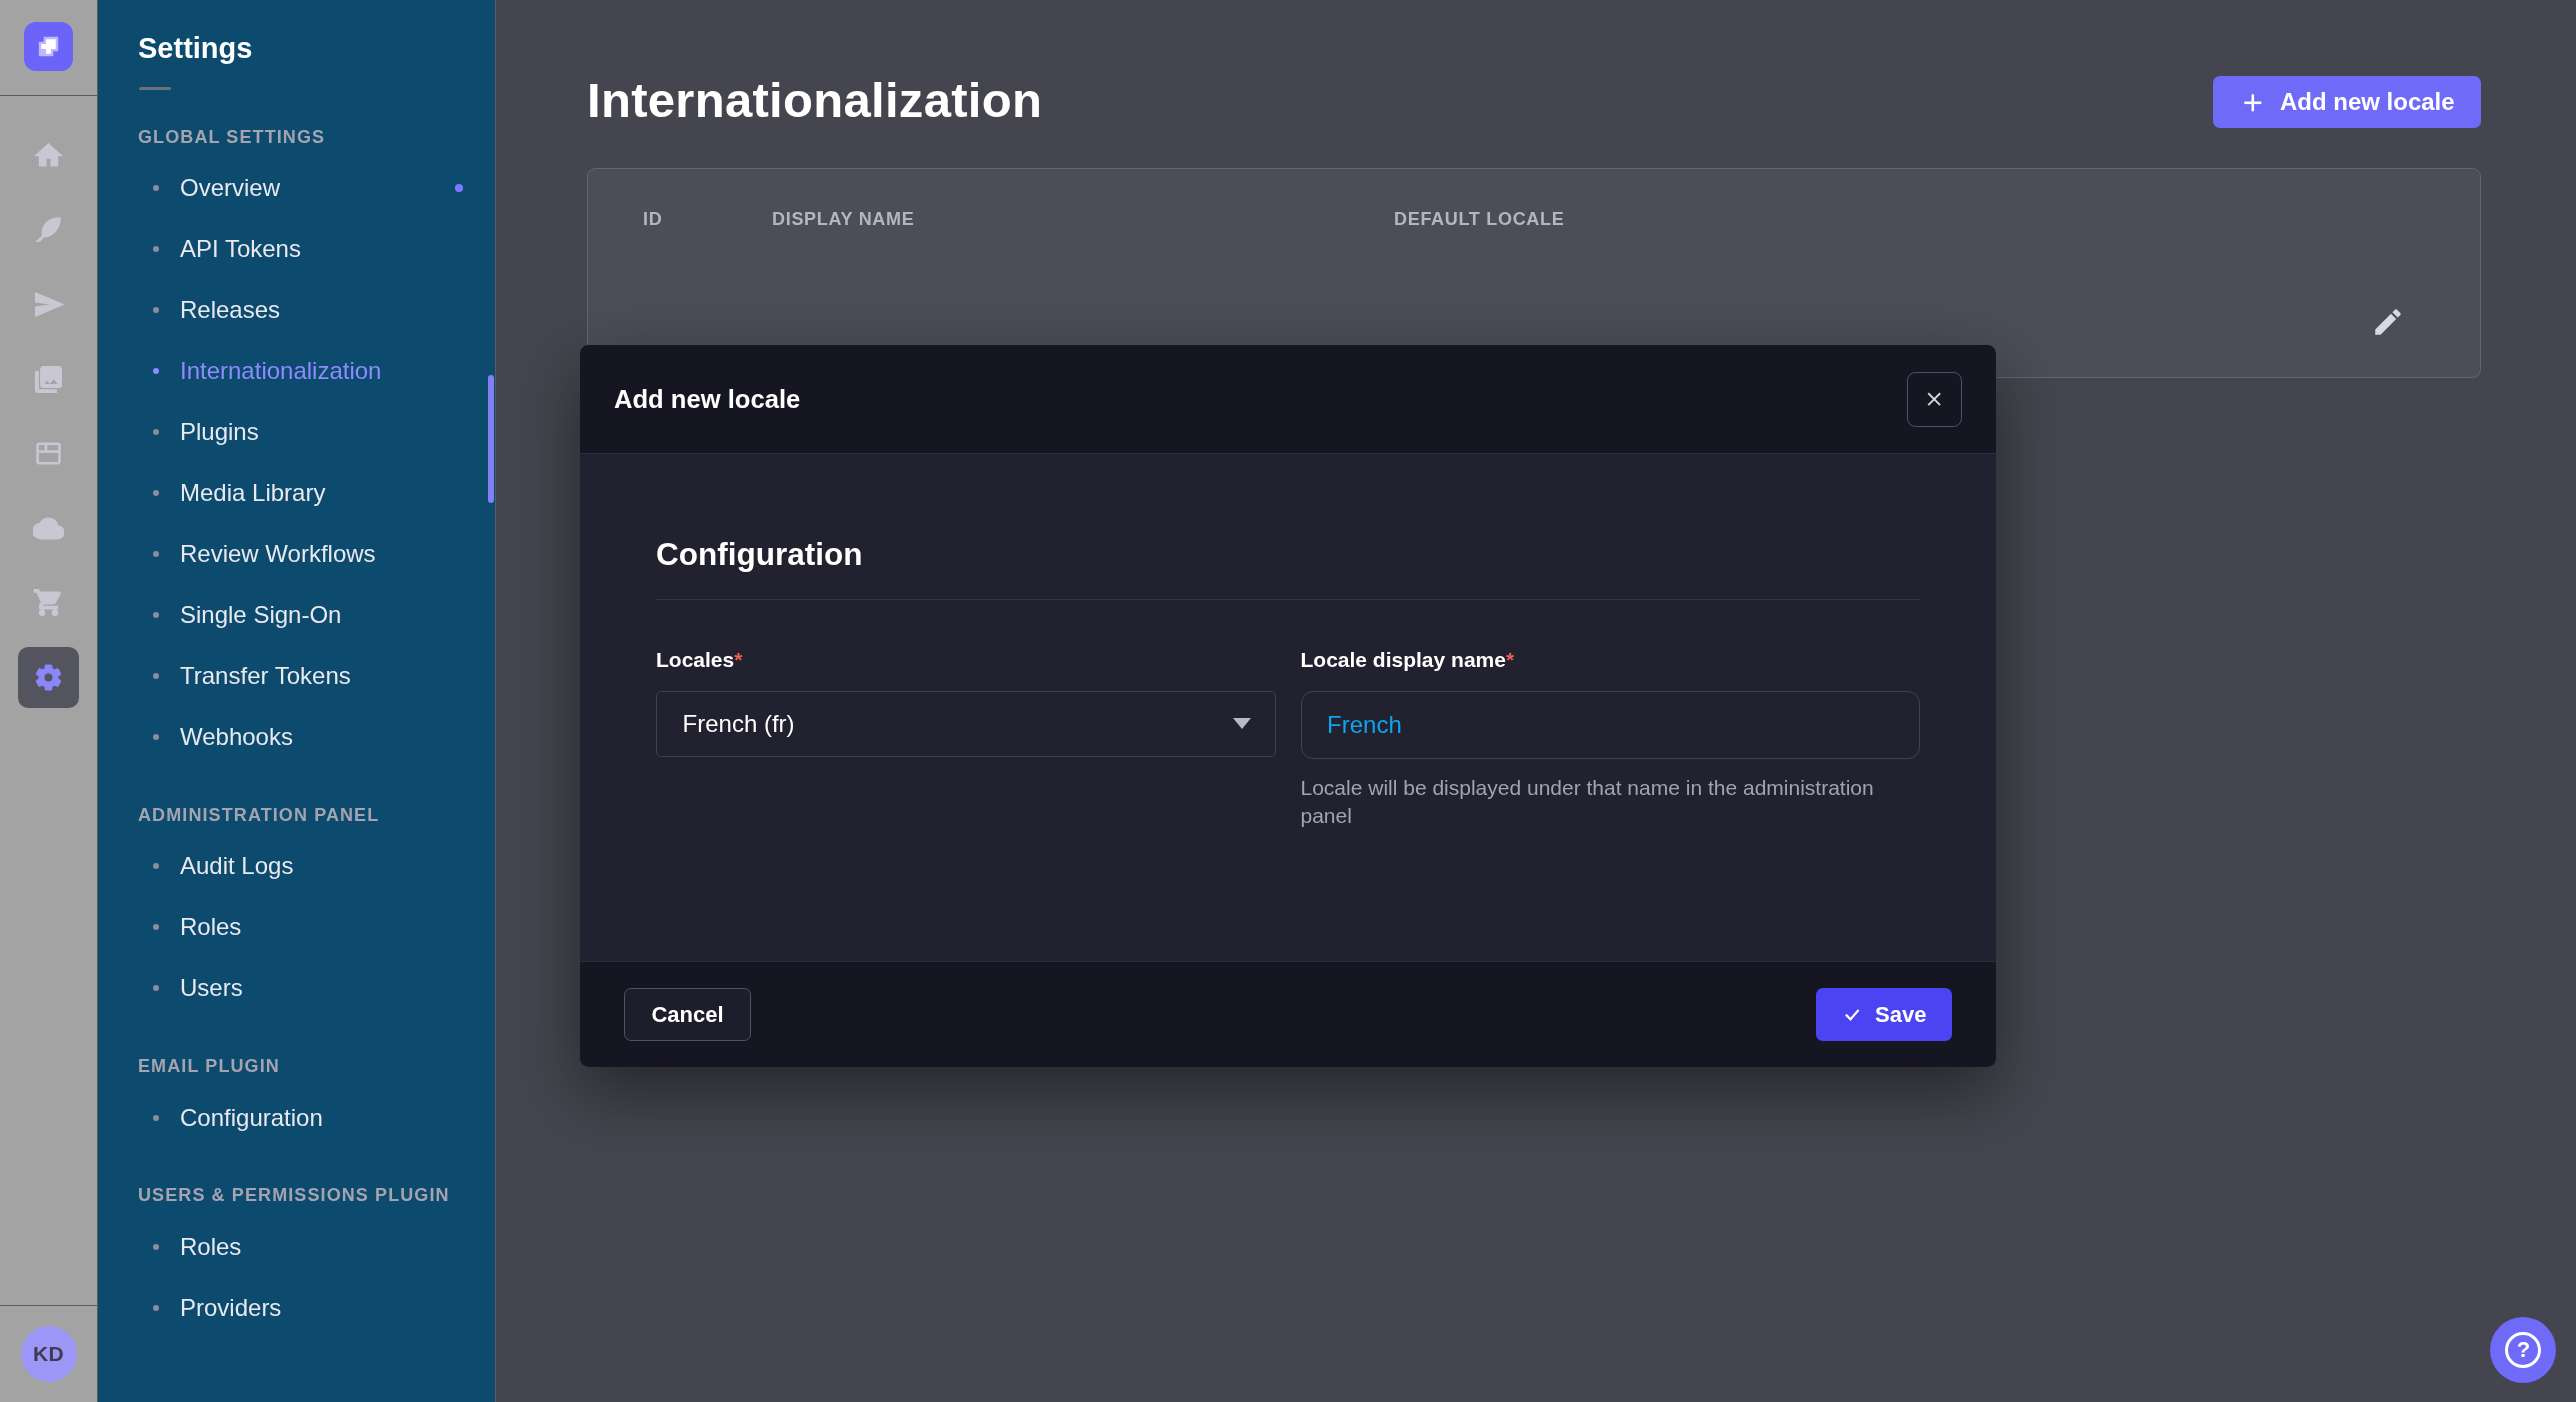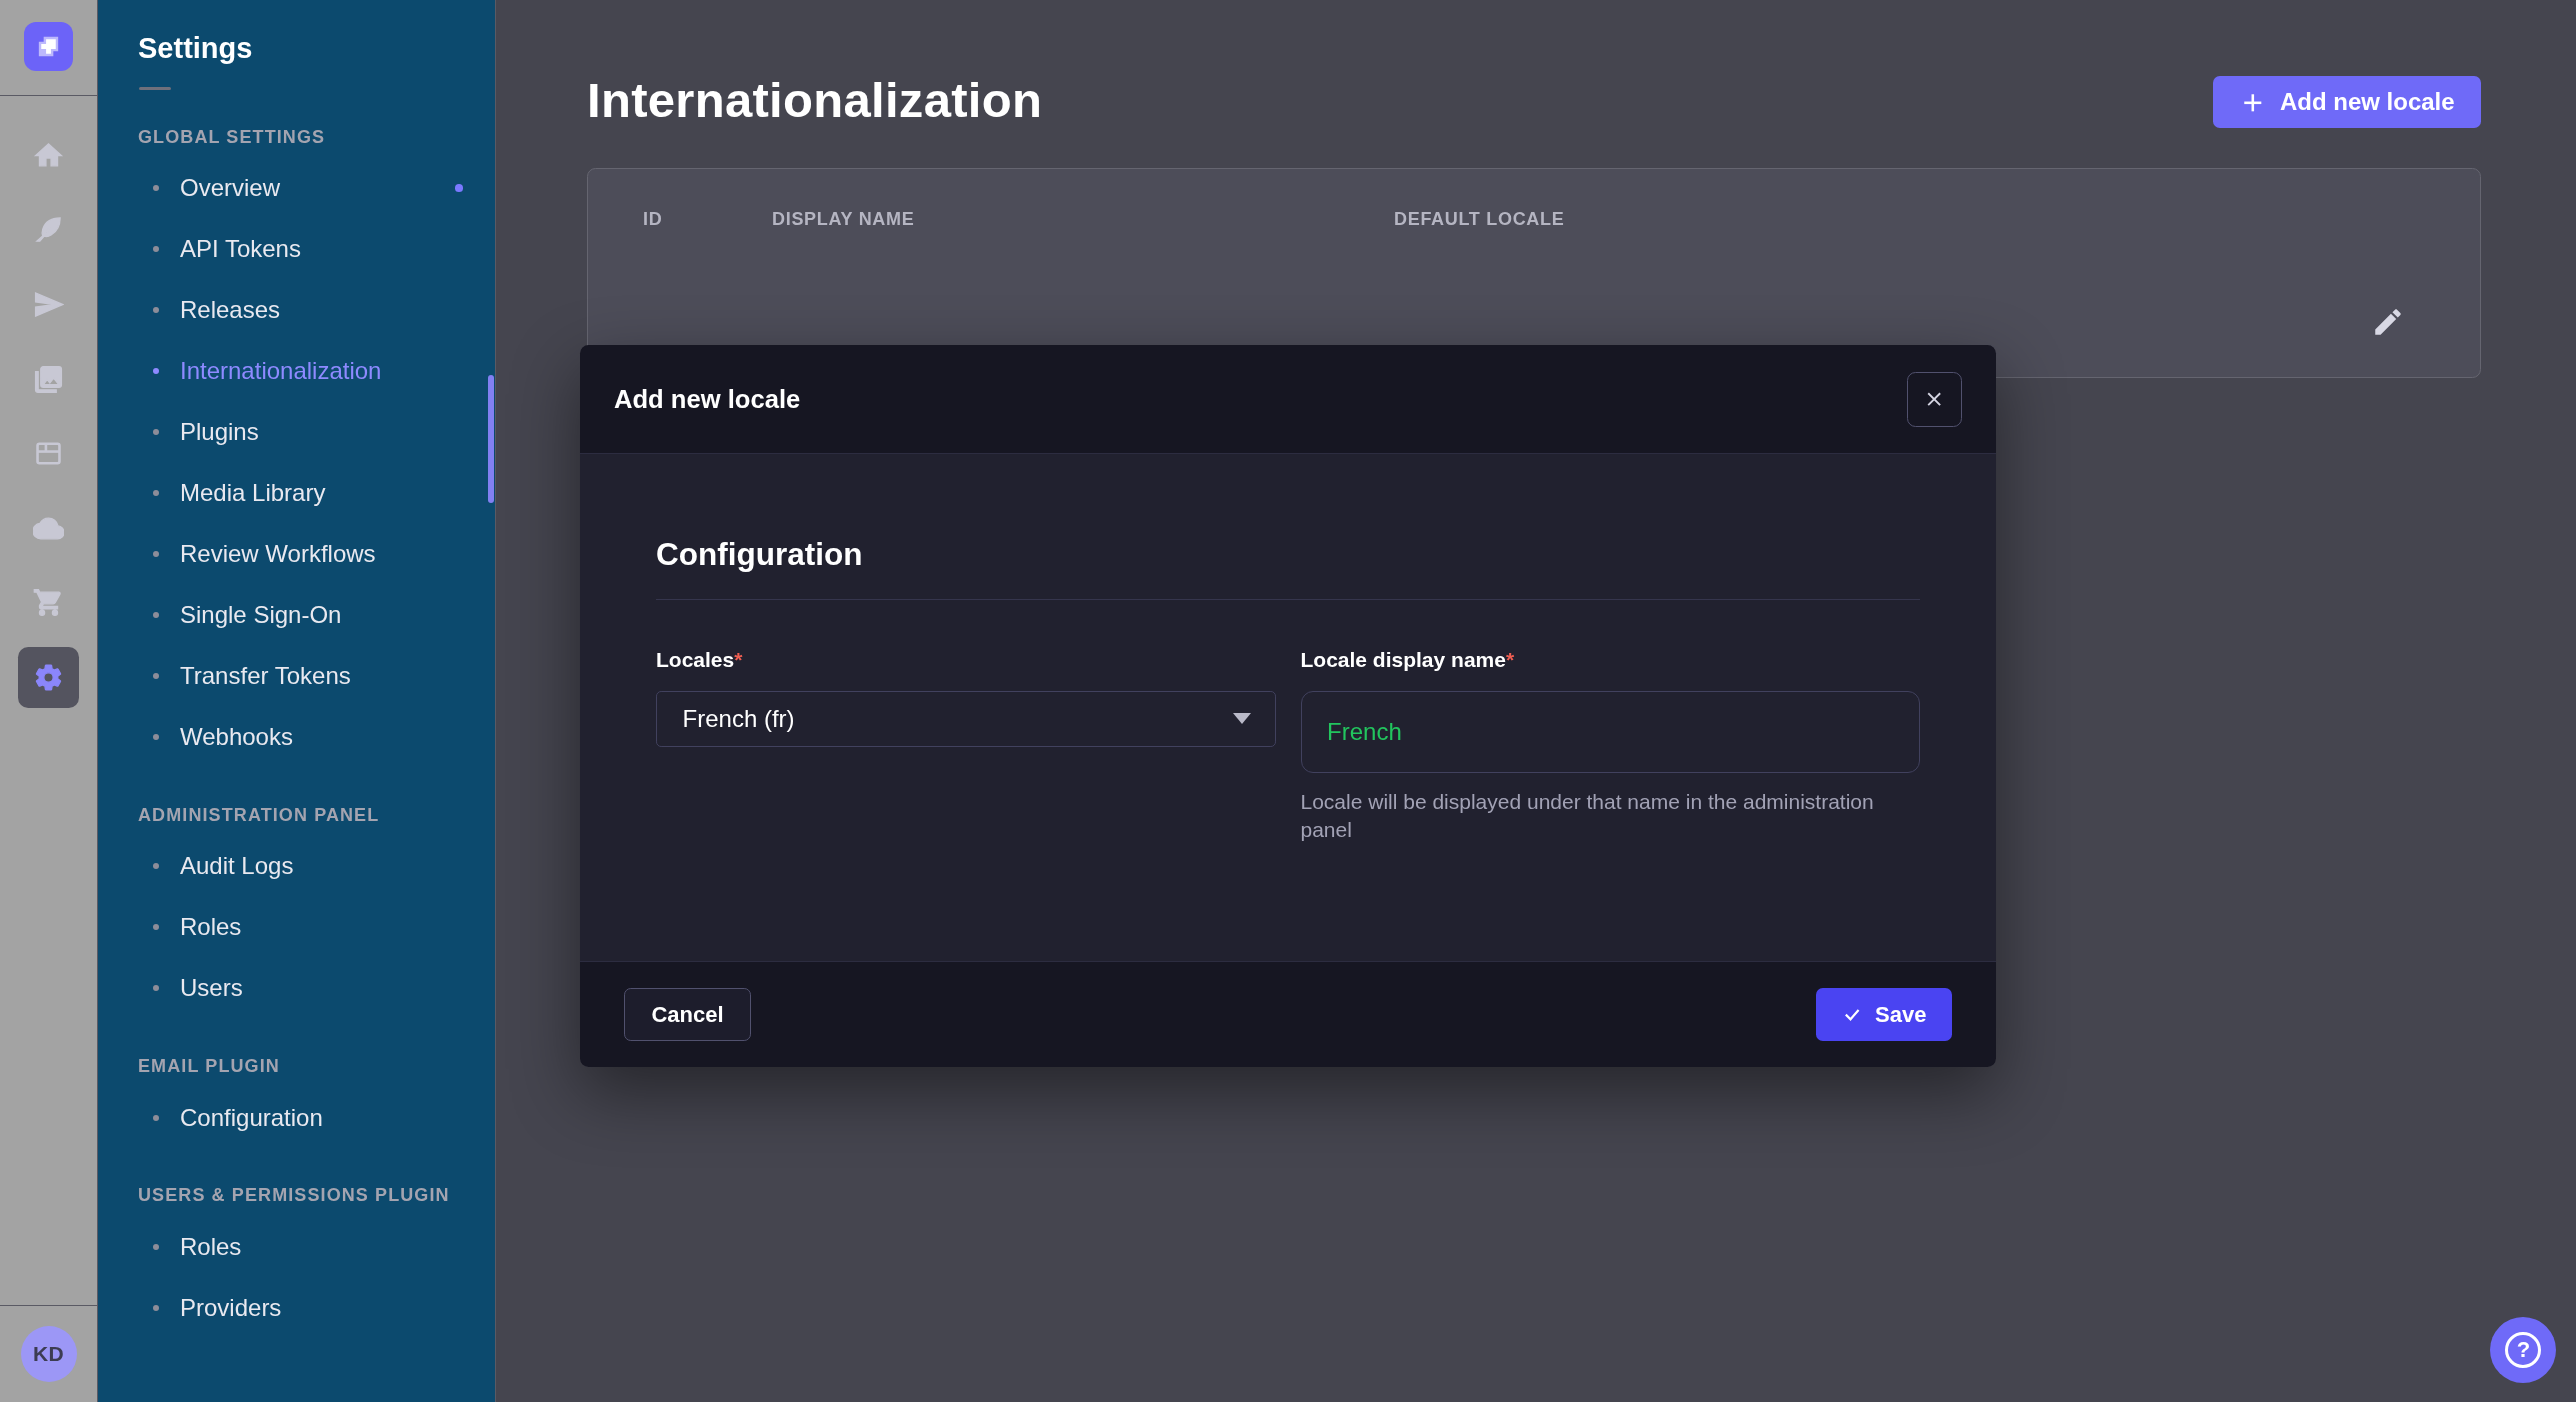--- a/index.html
+++ b/index.html
@@ -152,35 +152,35 @@
   .tab.active::after {
     content:""; position:absolute; left:0; right:0; bottom:-1.7px;
     height:4.3px; background:#5d58f5; border-radius:1.7px;
   }
 
   .fields { display:flex; gap:25px; margin-top:48px; }
   .field { flex:1; }
   .field-label { font-size:21px; font-weight:600; color:#ffffff; }
   .req { color:#ee5e52; }
   .select-box {
-    margin-top:19px; height:56px;
+    margin-top:19px; height:66px;
     border:0.9px solid #41415e; border-radius:5.1px;
     display:flex; align-items:center; justify-content:space-between;
     padding:0 24px 0 25.6px; cursor:pointer; background:#21212f;
   }
   .select-value { font-size:24px; color:#ffffff; }
   .caret {
     width:0; height:0;
     border-left:9.4px solid transparent; border-right:9.4px solid transparent;
     border-top:11px solid #b9b9c8;
   }
   .text-input {
-    margin-top:19px; height:82px; width:100%;
+    margin-top:19px; height:68px; width:100%;
     border:0.9px solid #41415e; border-radius:12px;
-    background:#21212f; color:#22c55e;
+    background:#21212f; color:#0ea5e9;
     font-size:24px; padding:0 25.6px;
     font-family:"Liberation Sans", sans-serif; outline:none;
   }
   .helper { margin-top:15.3px; font-size:21px; line-height:1.35; color:#a2a2b5; }
 
   .modal-footer {
     height:106px; background:#161622;
     border-radius:0 0 8.5px 8.5px;
     border-top:0.9px solid #2c2c40;
     display:flex; align-items:center; justify-content:space-between;

